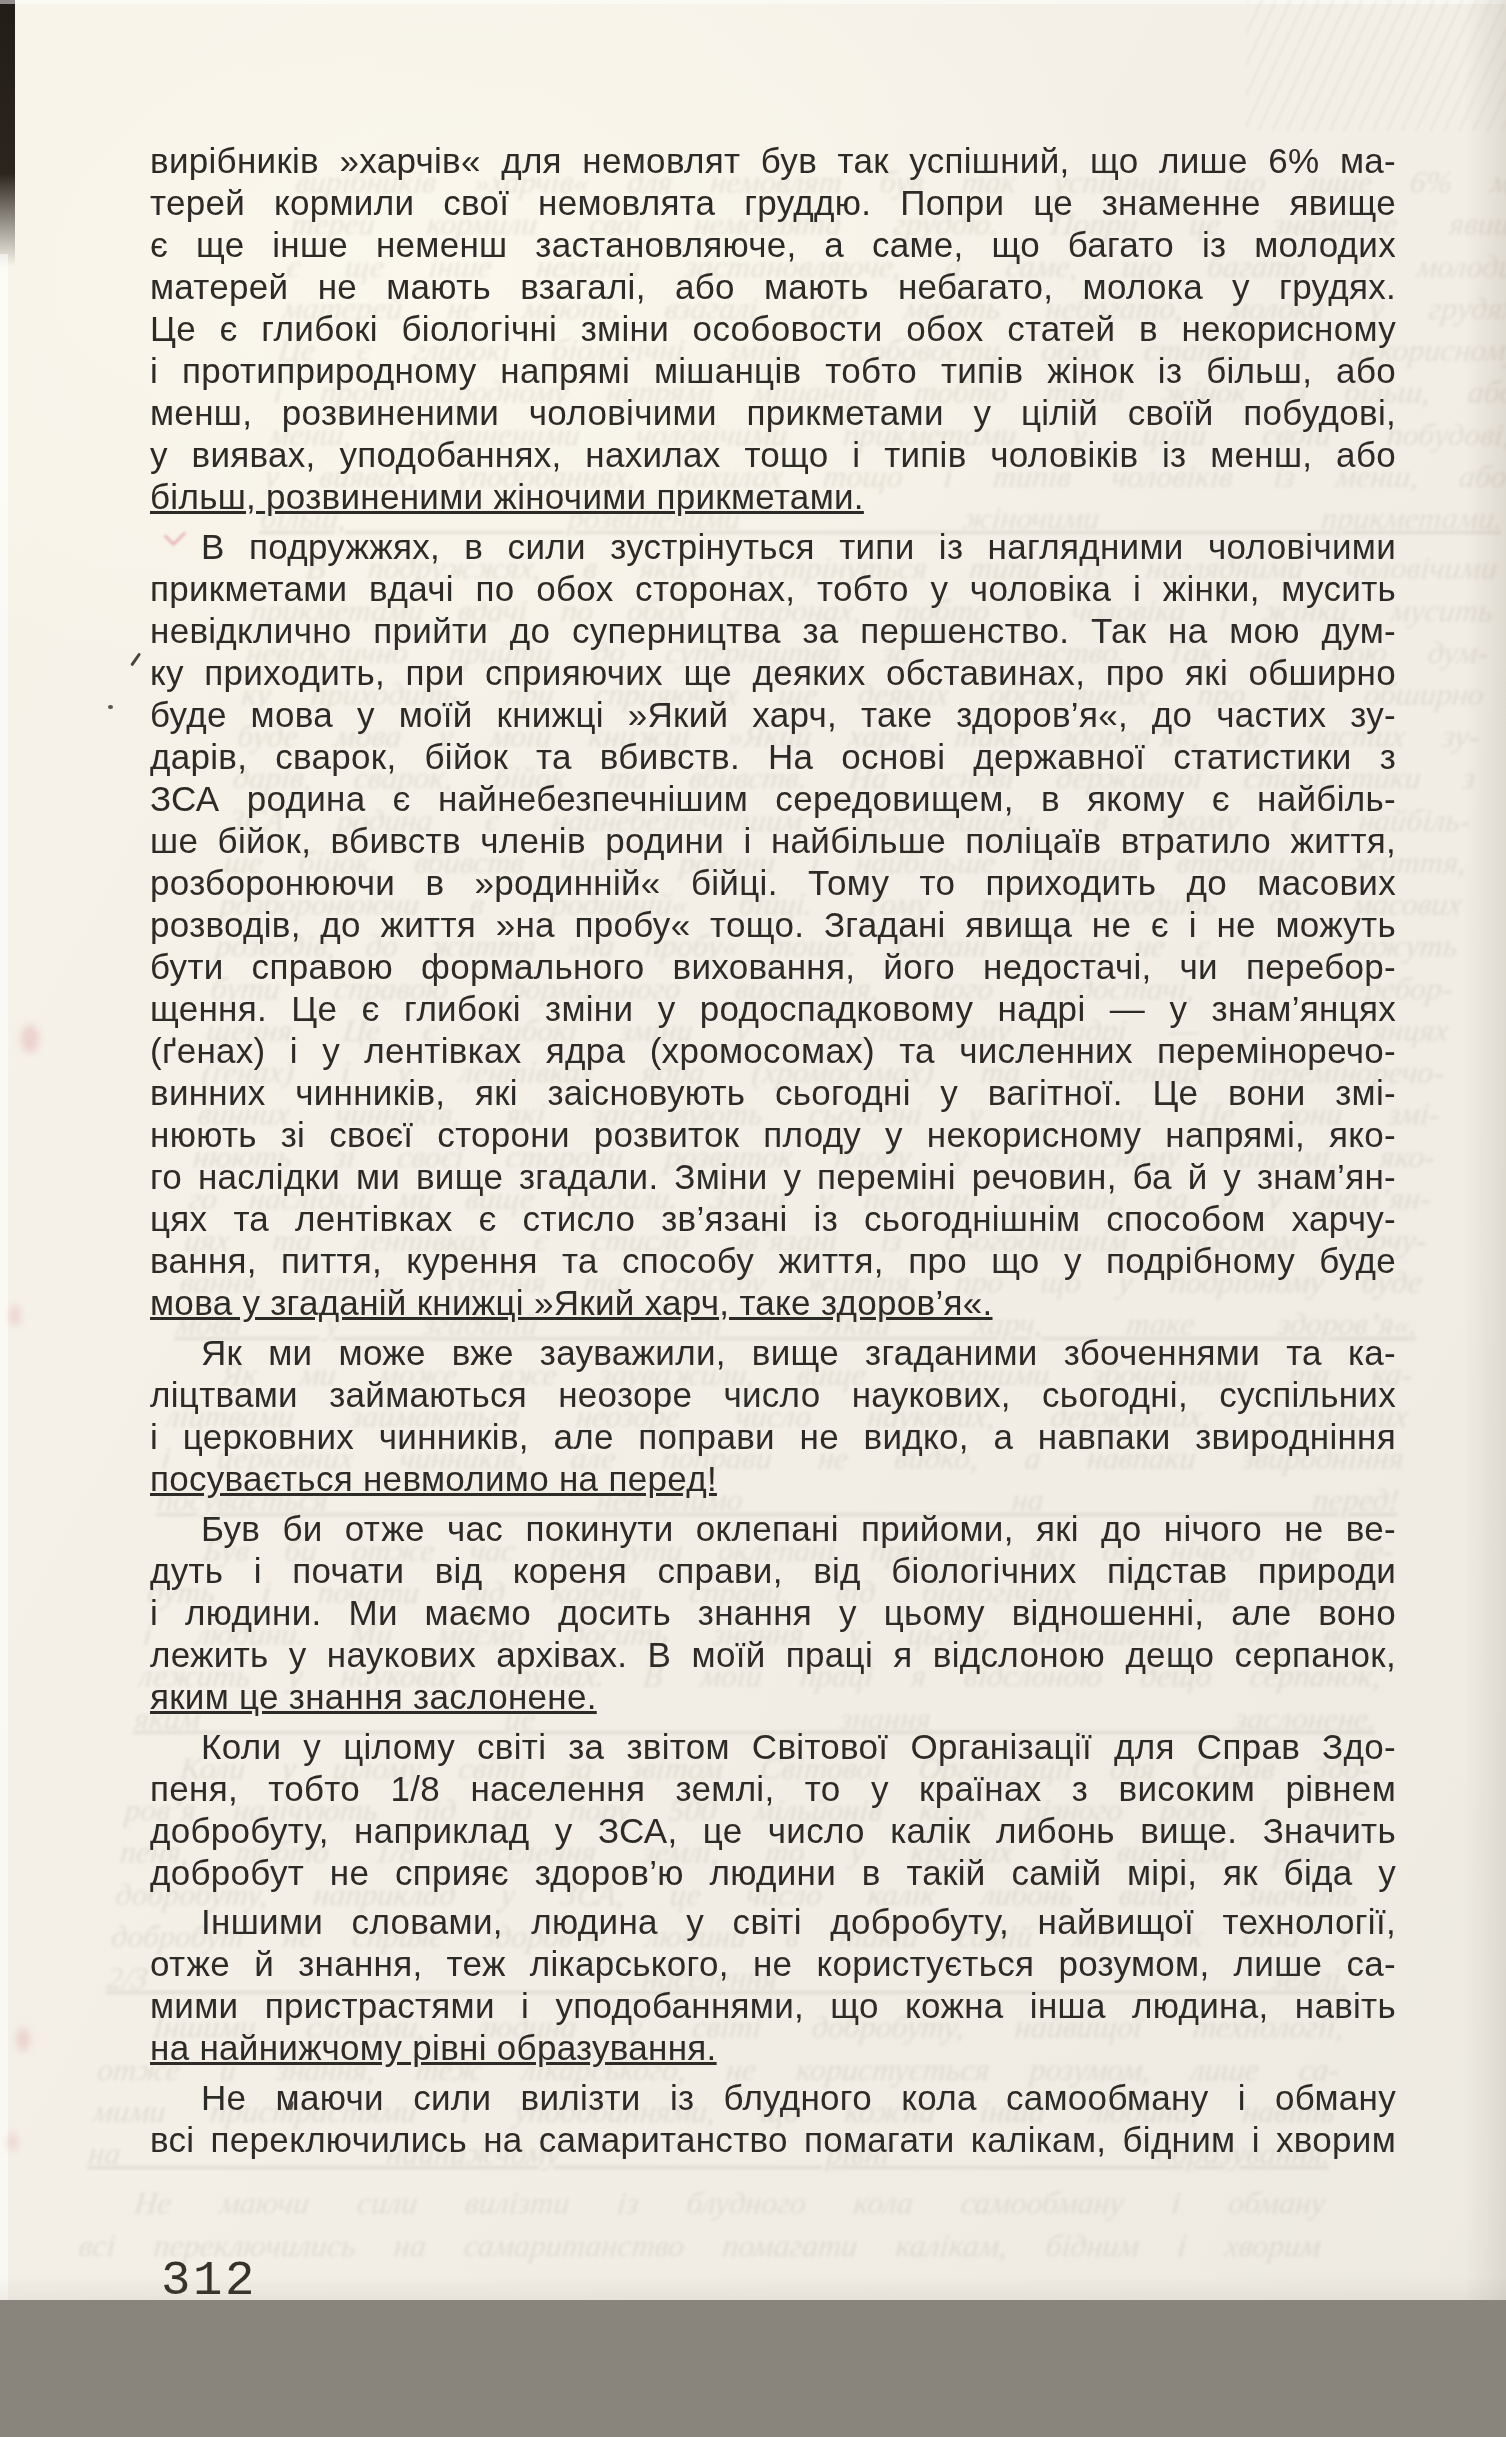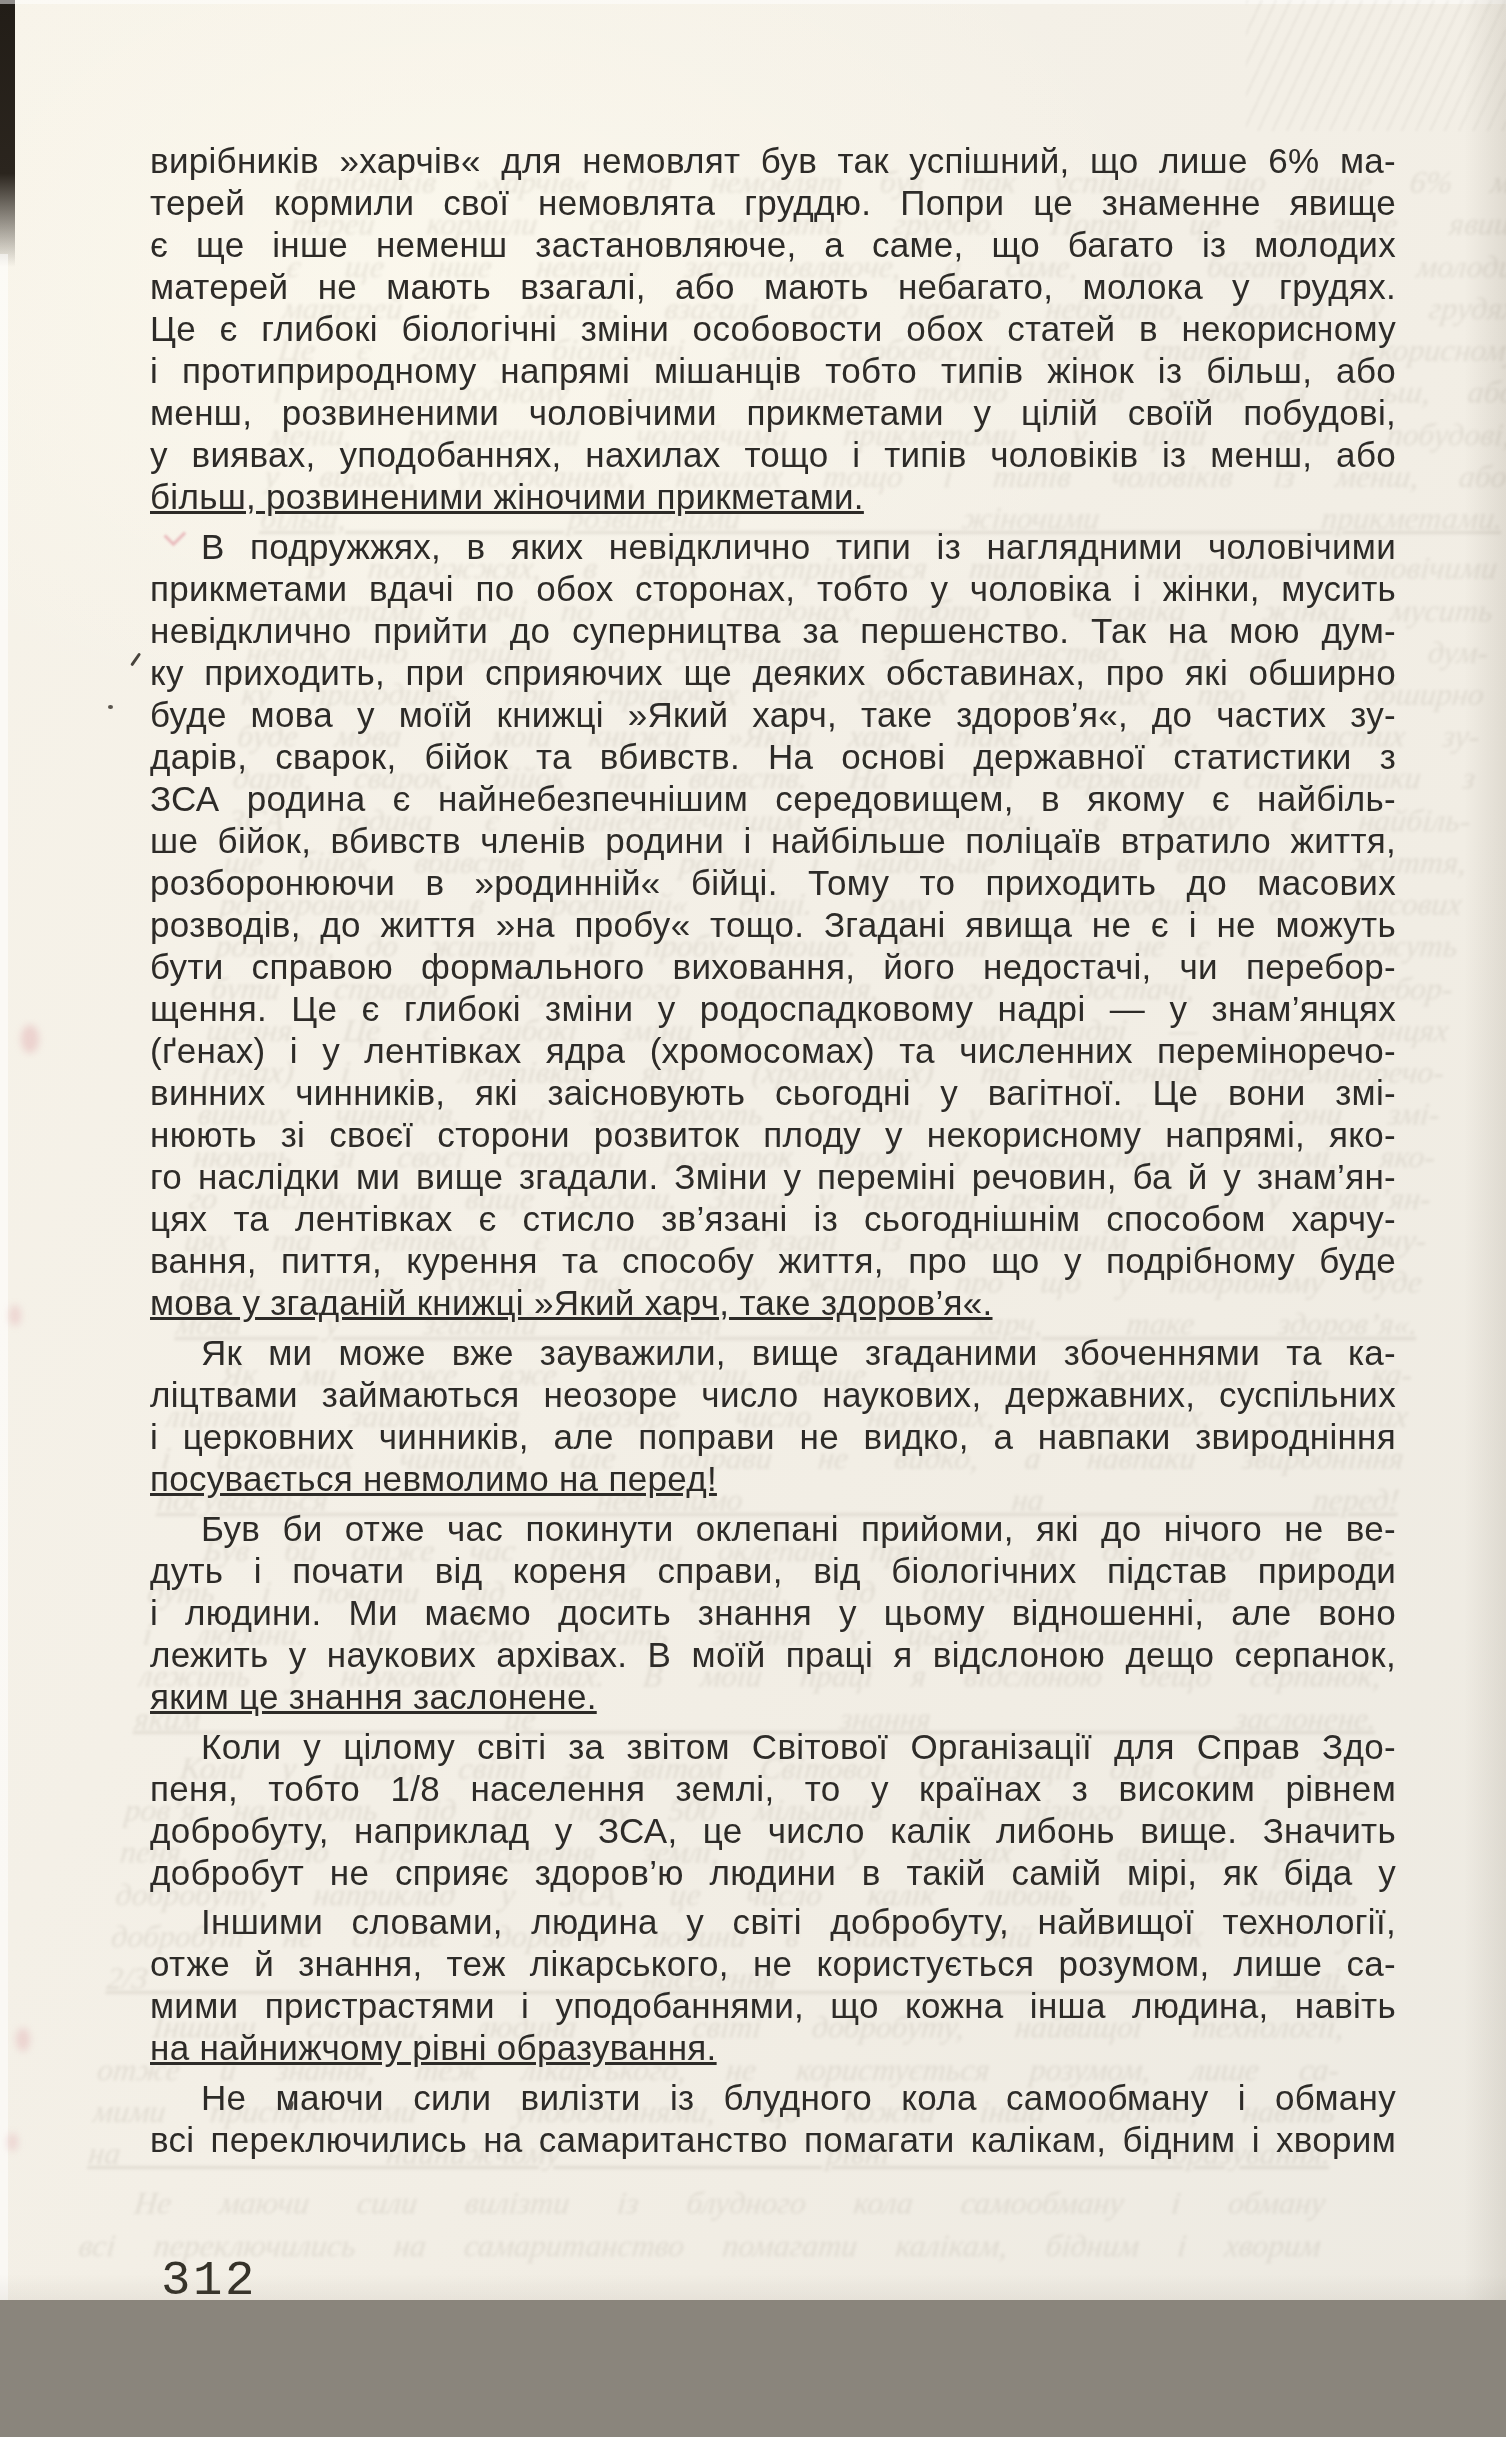--- a/index.html
+++ b/index.html
@@ -160,21 +160,21 @@
         <div class="line">терей кормили свої немовлята груддю. Попри це знаменне явище</div>
         <div class="line">є ще інше неменш застановляюче, а саме, що багато із молодих</div>
         <div class="line">матерей не мають взагалі, або мають небагато, молока у грудях.</div>
         <div class="line">Це є глибокі біологічні зміни особовости обох статей в некорисному</div>
         <div class="line">і протиприродному напрямі мішанців тобто типів жінок із більш, або</div>
         <div class="line">менш, розвиненими чоловічими прикметами у цілій своїй побудові,</div>
         <div class="line">у виявах, уподобаннях, нахилах тощо і типів чоловіків із менш, або</div>
         <div class="line lastline">більш, розвиненими жіночими прикметами.</div>
       </div>
       <div class="para indent">
-        <div class="line">В подружжях, в яких невідклично типи із наглядними чоловічими</div>
+        <div class="line">В подружжях, в сили зустрінуться типи із наглядними чоловічими</div>
         <div class="line">прикметами вдачі по обох сторонах, тобто у чоловіка і жінки, мусить</div>
         <div class="line">невідклично прийти до суперництва за першенство. Так на мою дум-</div>
         <div class="line">ку приходить, при сприяючих ще деяких обставинах, про які обширно</div>
         <div class="line">буде мова у моїй книжці »Який харч, таке здоров’я«, до частих зу-</div>
         <div class="line">дарів, сварок, бійок та вбивств. На основі державної статистики з</div>
         <div class="line">ЗСА родина є найнебезпечнішим середовищем, в якому є найбіль-</div>
         <div class="line">ше бійок, вбивств членів родини і найбільше поліцаїв втратило життя,</div>
         <div class="line">розборонюючи в »родинній« бійці. Тому то приходить до масових</div>
         <div class="line">розводів, до життя »на пробу« тощо. Згадані явища не є і не можуть</div>
         <div class="line">бути справою формального виховання, його недостачі, чи перебор-</div>
@@ -182,21 +182,21 @@
         <div class="line">(ґенах) і у лентівках ядра (хромосомах) та численних переміноречо-</div>
         <div class="line">винних чинників, які заісновують сьогодні у вагітної. Це вони змі-</div>
         <div class="line">нюють зі своєї сторони розвиток плоду у некорисному напрямі, яко-</div>
         <div class="line">го наслідки ми вище згадали. Зміни у переміні речовин, ба й у знам’ян-</div>
         <div class="line">цях та лентівках є стисло зв’язані із сьогоднішнім способом харчу-</div>
         <div class="line">вання, пиття, курення та способу життя, про що у подрібному буде</div>
         <div class="line lastline">мова у згаданій книжці »Який харч, таке здоров’я«.</div>
       </div>
       <div class="para indent">
         <div class="line">Як ми може вже зауважили, вище згаданими збоченнями та ка-</div>
-        <div class="line">ліцтвами займаються неозоре число наукових, державних, суспільних</div>
+        <div class="line">ліцтвами займаються неозоре число наукових, сьогодні, суспільних</div>
         <div class="line">і церковних чинників, але поправи не видко, а навпаки звиродніння</div>
         <div class="line lastline">посувається невмолимо на перед!</div>
       </div>
       <div class="para indent">
         <div class="line">Був би отже час покинути оклепані прийоми, які до нічого не ве-</div>
         <div class="line">дуть і почати від кореня справи, від біологічних підстав природи</div>
         <div class="line">і людини. Ми маємо досить знання у цьому відношенні, але воно</div>
         <div class="line">лежить у наукових архівах. В моїй праці я відслоною дещо серпанок,</div>
         <div class="line lastline">яким це знання заслонене.</div>
       </div>

